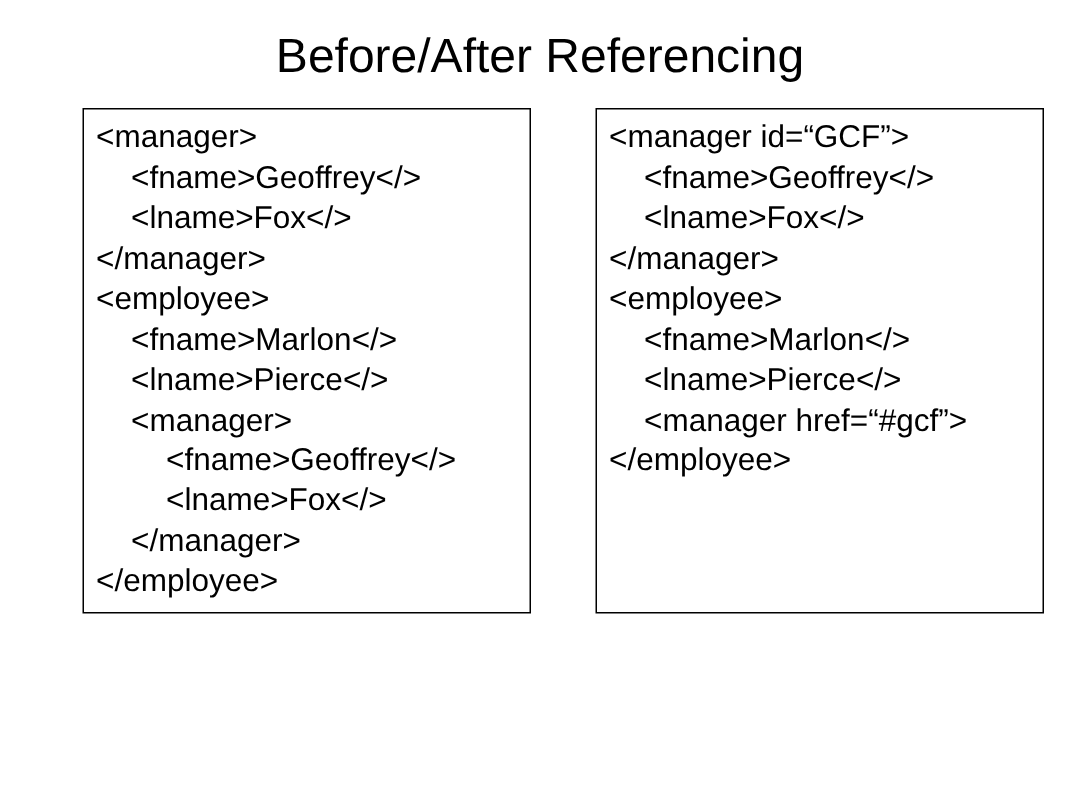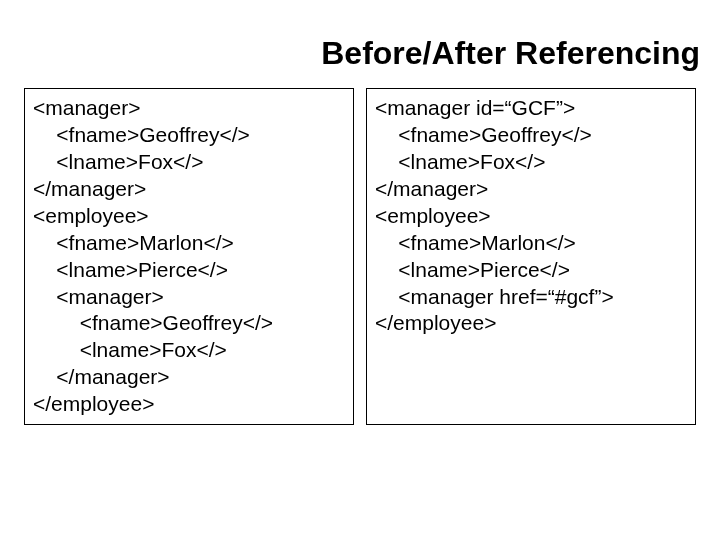--- a/index.html
+++ b/index.html
@@ -11,39 +11,40 @@
     font-family: Arial, Helvetica, sans-serif;
     color: #000;
   }
   .slide {
     width: 720px;
     height: 540px;
     box-sizing: border-box;
     padding: 10px 20px 20px 20px;
   }
   .title {
-    text-align: right;
+    text-align: center;
     font-size: 32px;
     line-height: 1.2;
-    margin: 24px 0 16px 0;
-    font-weight: bold;
+    margin: 8px 0 16px 0;
+    font-weight: normal;
   }
   .cols {
     display: flex;
     gap: 12px;
     padding: 0 4px;
   }
   .box {
     border: 1px solid #000;
     flex: 1;
     padding: 6px 8px;
     font-size: 21px;
     line-height: 1.28;
     white-space: pre;
     font-family: Arial, Helvetica, sans-serif;
+    margin-left: 31px;
   }
 </style>
 </head>
 <body>
 
 <div class="slide">
   <div class="title">
     <span>Before/After Referencing</span><br>
   </div>
   <div class="cols">

